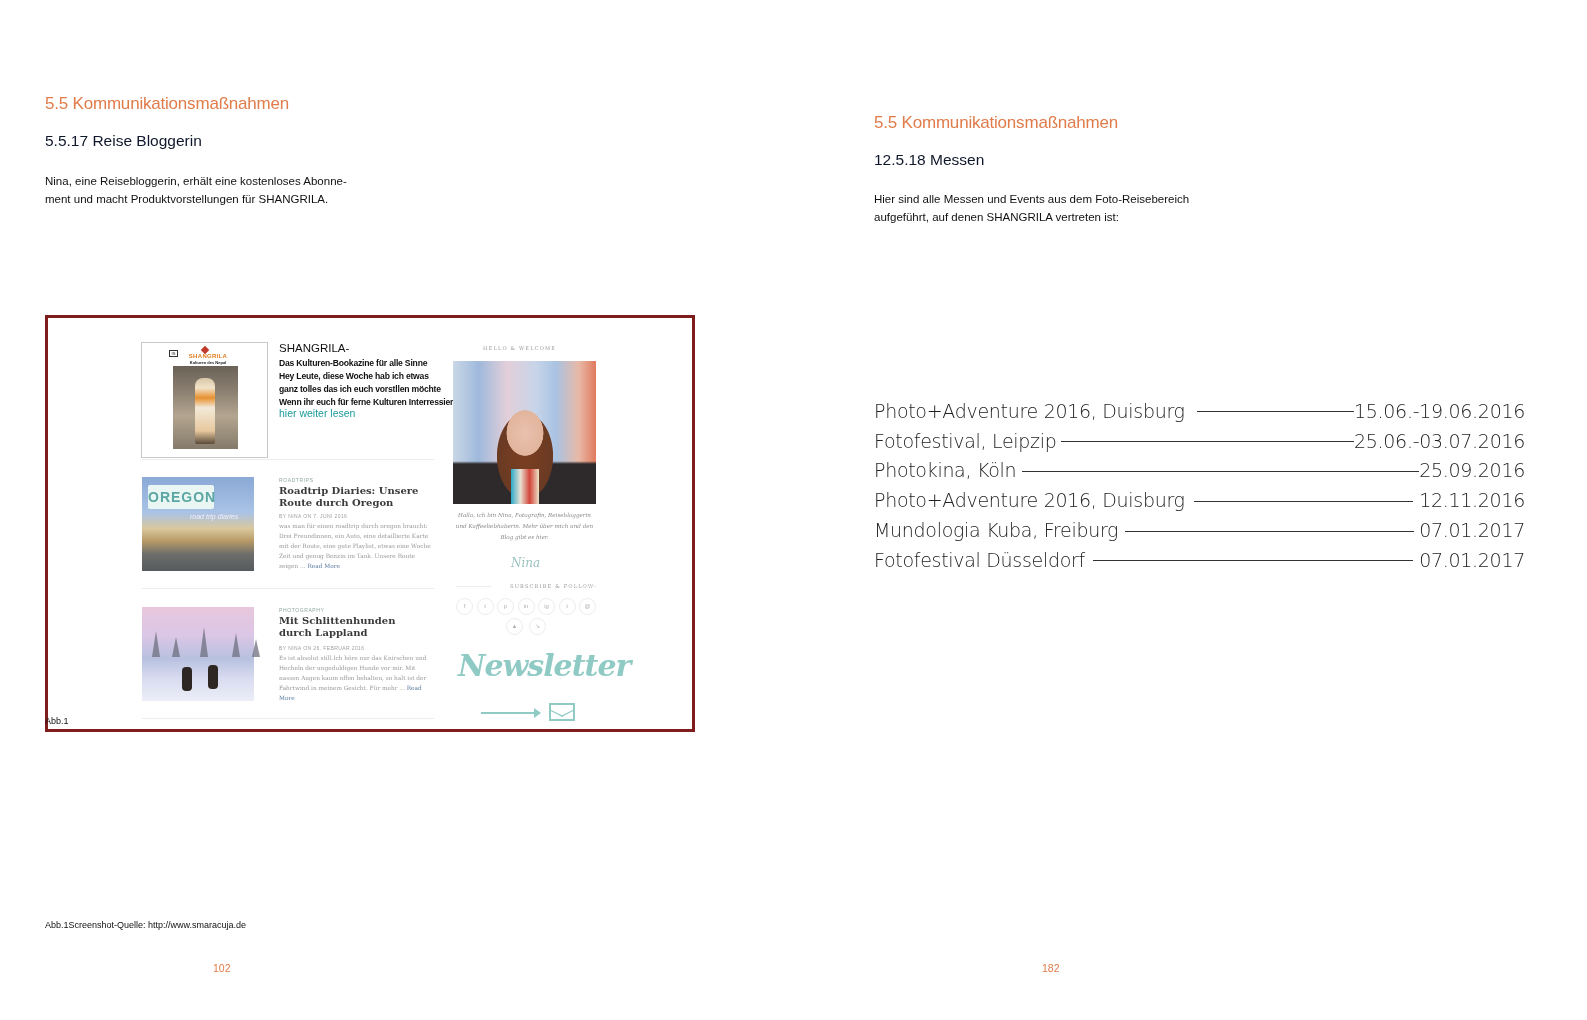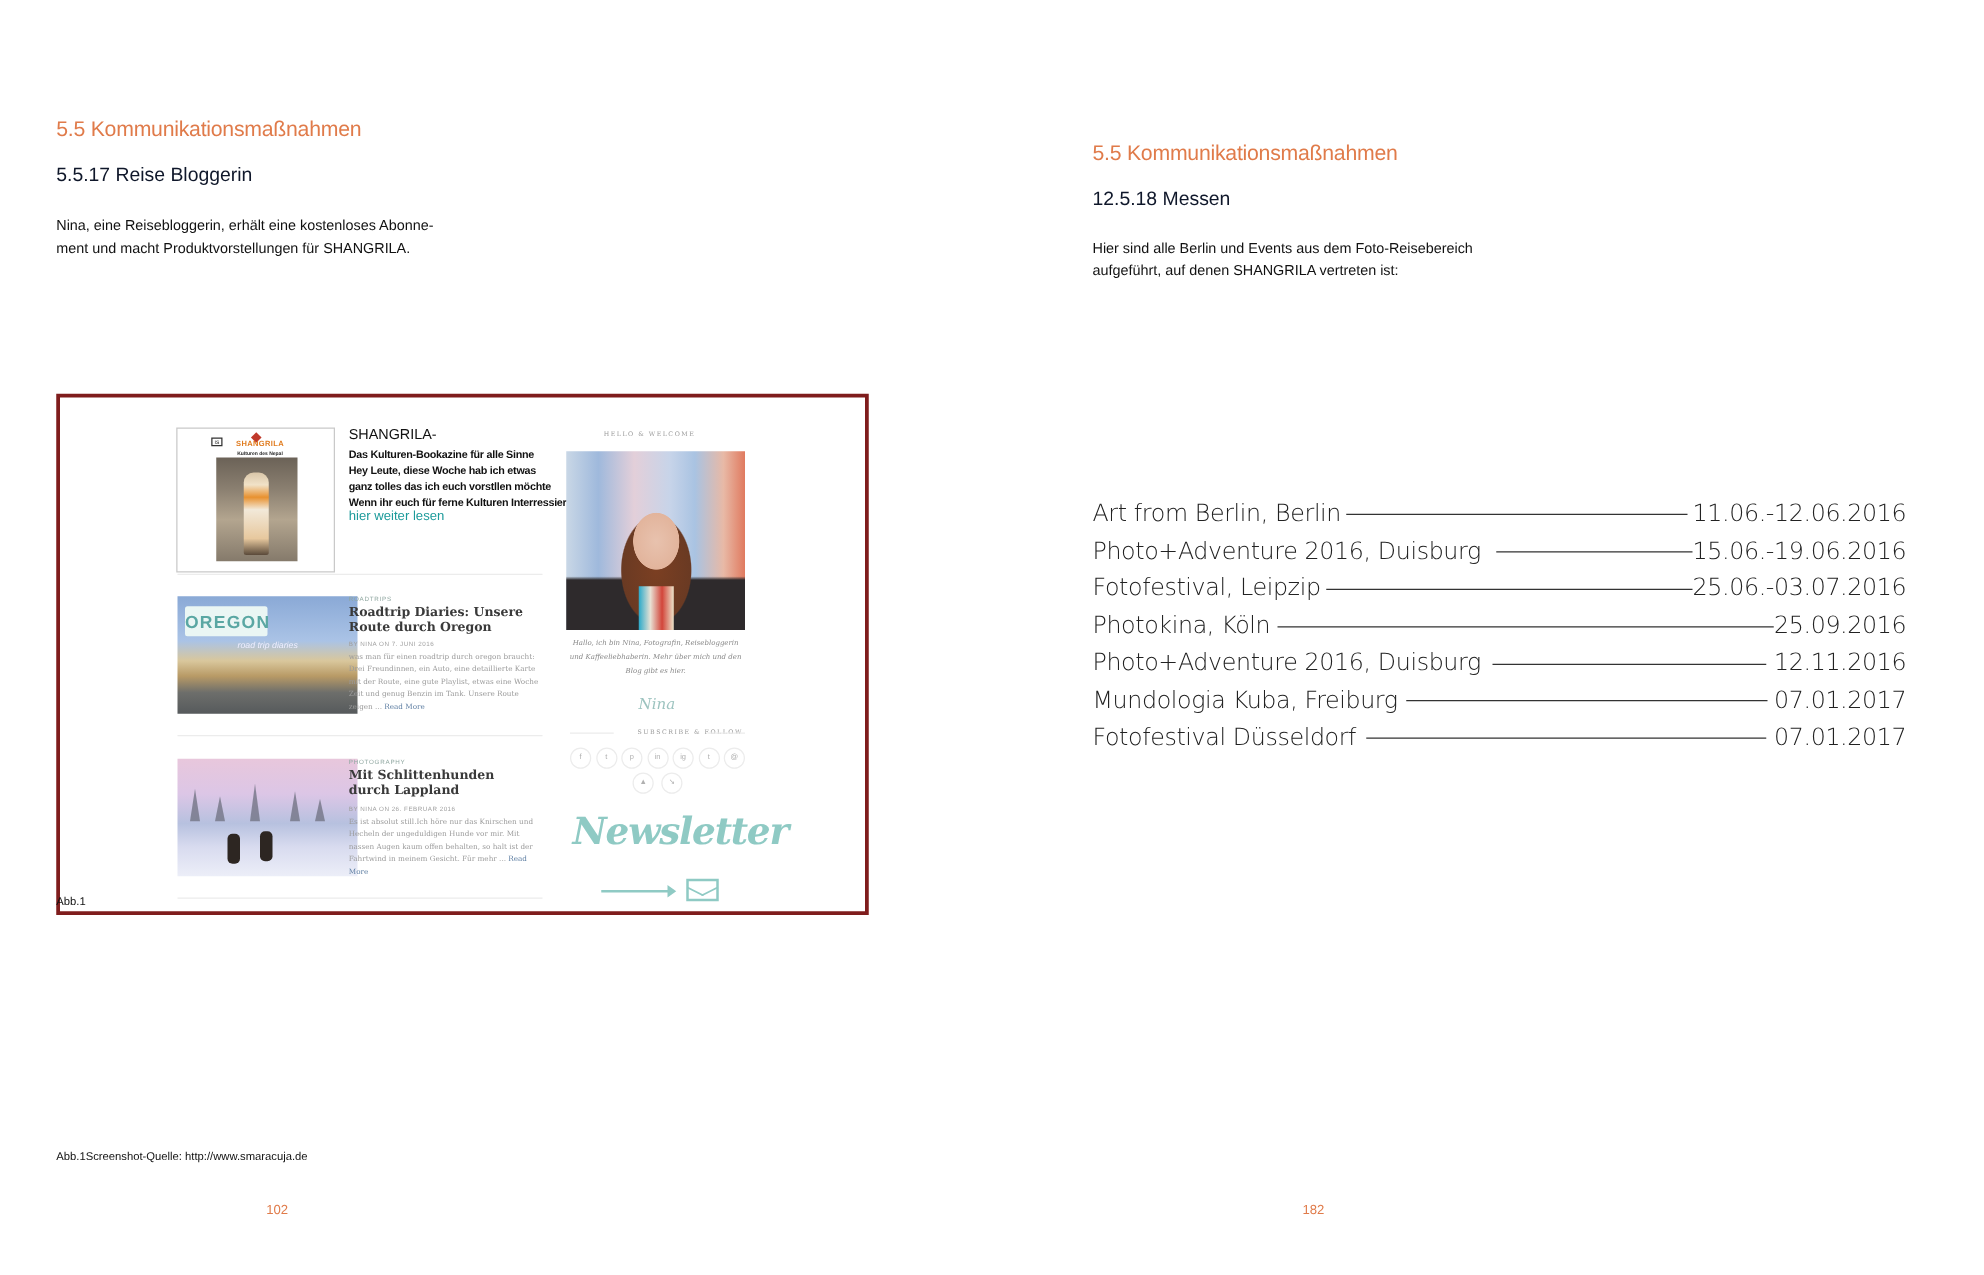--- a/index.html
+++ b/index.html
@@ -25,21 +25,21 @@
     background: linear-gradient(180deg, #6b6257 0%, #8a7f70 30%, #b3a58f 60%, #857a6b 100%); }
   .cover-figure { position: absolute; left: 22px; top: 12px; width: 20px; height: 66px;
     background: linear-gradient(180deg, #d9c6a8 0%, #f1e2c8 15%, #e8912f 30%, #f2e9d9 45%, #e7c89e 80%, #5a4a3a 100%); border-radius: 8px 8px 2px 2px; }
 
   .blog-head { position: absolute; left: 231px; top: 24px; font-size: 11.5px; color: #111; white-space: nowrap; }
   .blog-lines { position: absolute; left: 231px; top: 39px; font-size: 8.6px; line-height: 13px; color: #111; font-weight: bold; white-space: nowrap; letter-spacing: -0.2px; }
   .blog-link { position: absolute; left: 231px; top: 89px; font-size: 10.5px; color: #1b9a9a; white-space: nowrap; }
 
   .hr { position: absolute; height: 1px; background: #ececec; }
 
-  .post-img { position: absolute; width: 144px; height: 94px; }
+  .post-img { position: absolute; width: 112px; height: 94px; }
   .img-oregon { left: 94px; top: 159px;
     background: linear-gradient(180deg, #8aa9d6 0%, #aac3e6 38%, #d9c79c 55%, #b89a66 68%, #6d6e6b 82%, #565a5c 100%); }
   .oregon-flag { position: absolute; left: 6px; top: 8px; width: 66px; height: 24px; background: #eaf6f4; color: #5aa7a3; font-size: 14px; font-weight: bold; letter-spacing: 1px; text-align: center; line-height: 24px; border-radius: 2px; }
   .oregon-sub { position: absolute; left: 48px; top: 36px; font-size: 7px; color: #eef; font-style: italic; }
   .img-lapland { left: 94px; top: 289px;
     background: linear-gradient(180deg, #e8c7dc 0%, #dcc6e6 30%, #b7c1df 55%, #d8dbef 75%, #eceef8 100%); }
   .tree { position: absolute; bottom: 44px; width: 0; height: 0; border-left: 4px solid transparent; border-right: 4px solid transparent; border-bottom: 26px solid #6d6f7f; opacity: 0.75; }
   .dog { position: absolute; width: 10px; height: 24px; background: #2d2622; border-radius: 4px; }
 
   .post-cat { position: absolute; font-size: 5px; letter-spacing: 0.6px; color: #8fa7a0; white-space: nowrap; }
@@ -173,30 +173,25 @@
   </div>
 </div>
 
 <div class="abs caption" style="left:45px; top:716px;">Abb.1</div>
 <div class="abs caption" style="left:45px; top:920px;">Abb.1Screenshot-Quelle: http://www.smaracuja.de</div>
 <div class="abs page-num" style="left:213px; top:962px;">102</div>
 
 <div class="abs section-title" style="left:874px; top:113px;">5.5 Kommunikationsmaßnahmen</div>
 <div class="abs sub-title" style="left:874px; top:151px;">12.5.18 Messen</div>
 <div class="abs body-text" style="left:874px; top:190px;">
-  <div>Hier sind alle Berlin und Events aus dem Foto-Reisebereich</div>
+  <div>Hier sind alle Messen und Events aus dem Foto-Reisebereich</div>
   <div>aufgeführt, auf denen SHANGRILA vertreten ist:</div>
 </div>
 
 <div class="abs events">
-  <div class="event-row">
-    <span class="event-name">Art from Berlin, Berlin</span>
-    <span class="event-line"></span>
-    <span class="event-date">11.06.-12.06.2016</span>
-  </div>
   <div class="event-row">
     <span class="event-name">Photo+Adventure 2016, Duisburg</span>
     <span class="event-line" style="margin-left:12px; margin-right:0;"></span>
     <span class="event-date">15.06.-19.06.2016</span>
   </div>
   <div class="event-row">
     <span class="event-name">Fotofestival, Leipzip</span>
     <span class="event-line" style="margin-right:0;"></span>
     <span class="event-date">25.06.-03.07.2016</span>
   </div>

